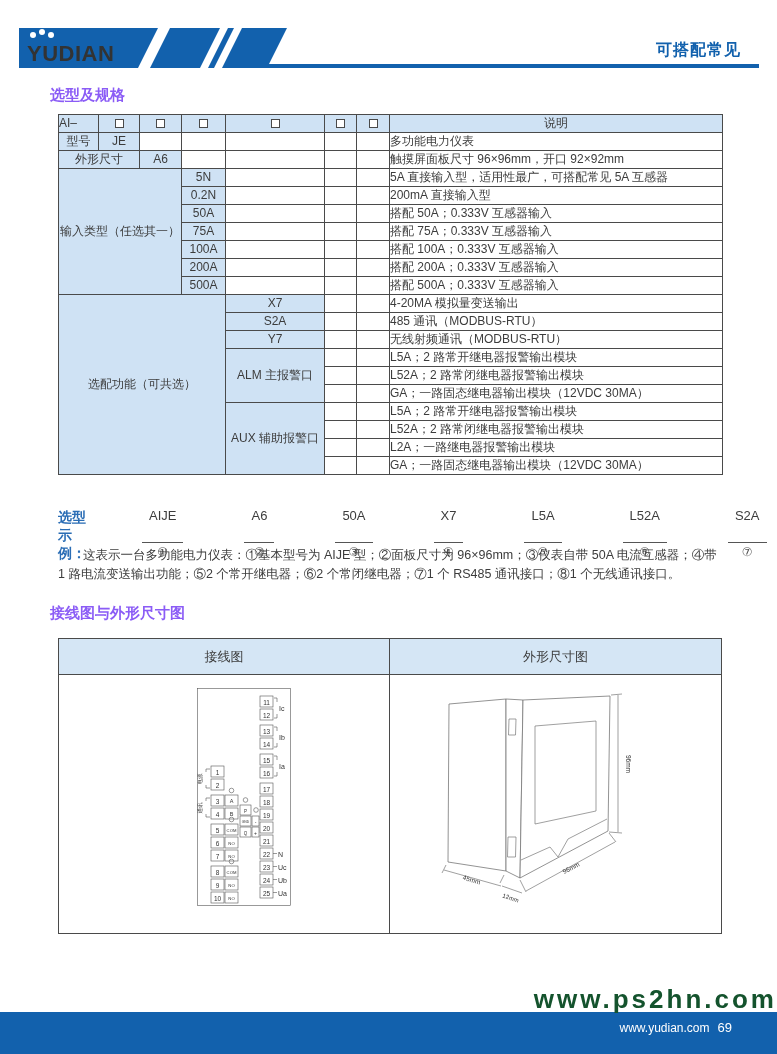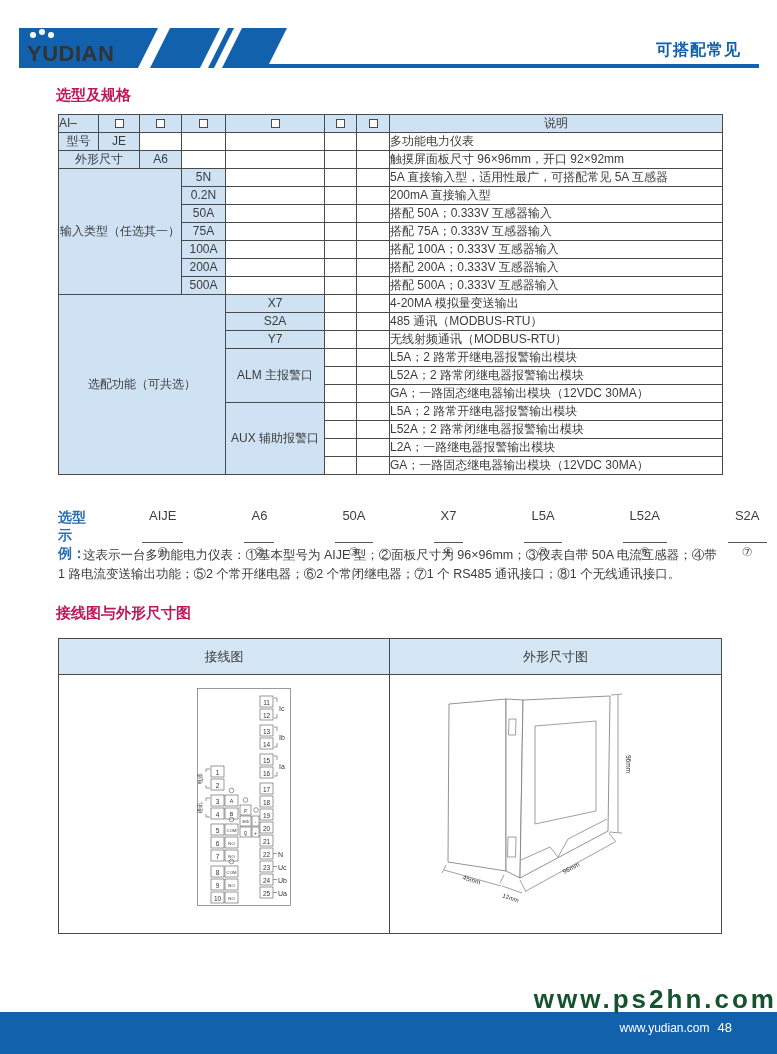--- a/index.html
+++ b/index.html
@@ -5,21 +5,21 @@
   * { margin:0; padding:0; box-sizing:border-box; }
   body { background:#e8e8e8; font-family:"Liberation Sans", sans-serif; }
   #page { position:relative; width:777px; height:1054px; background:#fff; overflow:hidden;
           margin:0 auto; color:#3c3c3c; }
 
   
   #hdr-svg { position:absolute; left:0; top:26px; }
   .prod-cat { position:absolute; top:40px; right:36px; font-size:16px; font-weight:bold;
               color:#1261ad; letter-spacing:1px; }
 
-  .sec-title { position:absolute; left:56px; font-size:15px; font-weight:bold; color:#be185d; }
+  .sec-title { position:absolute; left:50px; font-size:15px; font-weight:bold; color:#8b5cf6; }
 
   
   table.spec { position:absolute; left:58px; top:114px; width:664px; border-collapse:collapse;
                font-size:12px; table-layout:fixed; border:1.5px solid #4a4a4a; }
   table.spec td { border:1px solid #4a4a4a; height:18px; line-height:17px; padding:0;
                   overflow:hidden; white-space:nowrap; }
   td.lb { background:#cfe2f4; text-align:center; }
   td.cd { background:#cfe2f4; text-align:center; }
   td.em { background:#ffffff; }
   td.ds { background:#ffffff; text-align:left; padding-left:6px; }
@@ -427,16 +427,16 @@
         </svg>
       </div>
 
     </div>
   </div>
 
   <div id="watermark">www.ps2hn.com</div>
   <div id="foot-bar"></div>
   <div id="foot-text">
     <span id="foot-site">www.yudian.com</span>
-    <span id="foot-page">48</span>
+    <span id="foot-page">69</span>
   </div>
 
 </div>
 
 </body></html>

